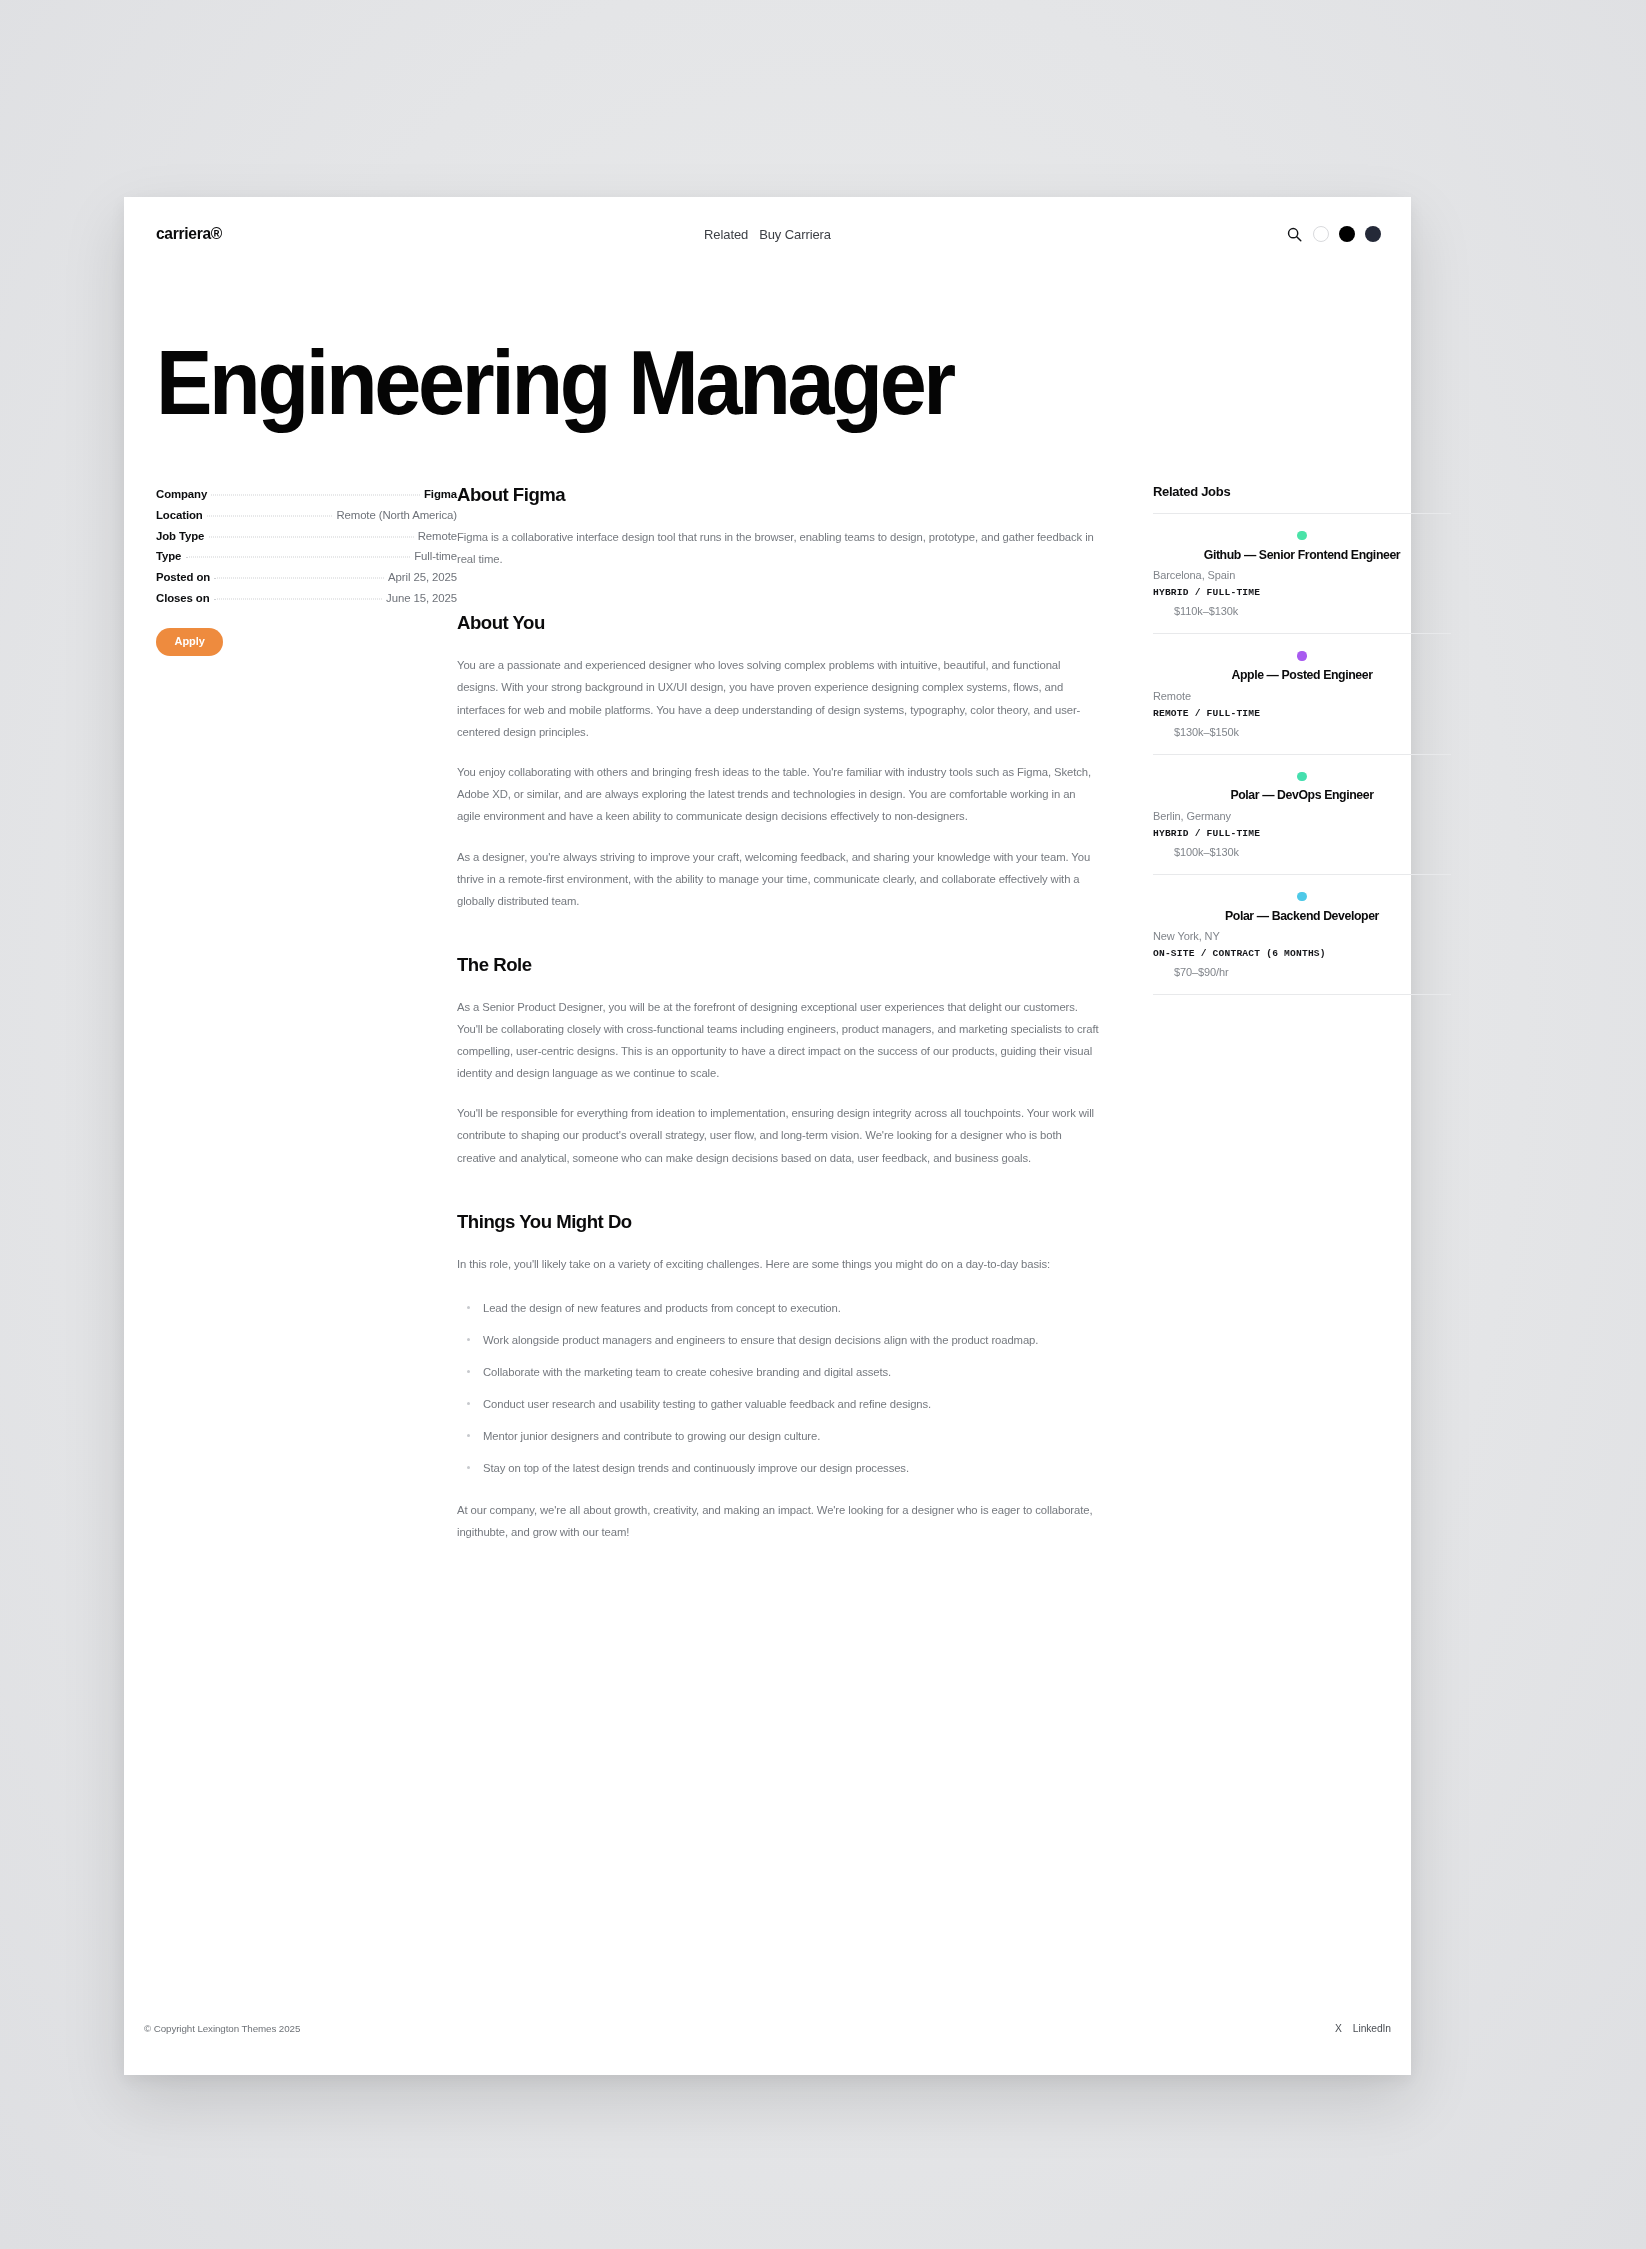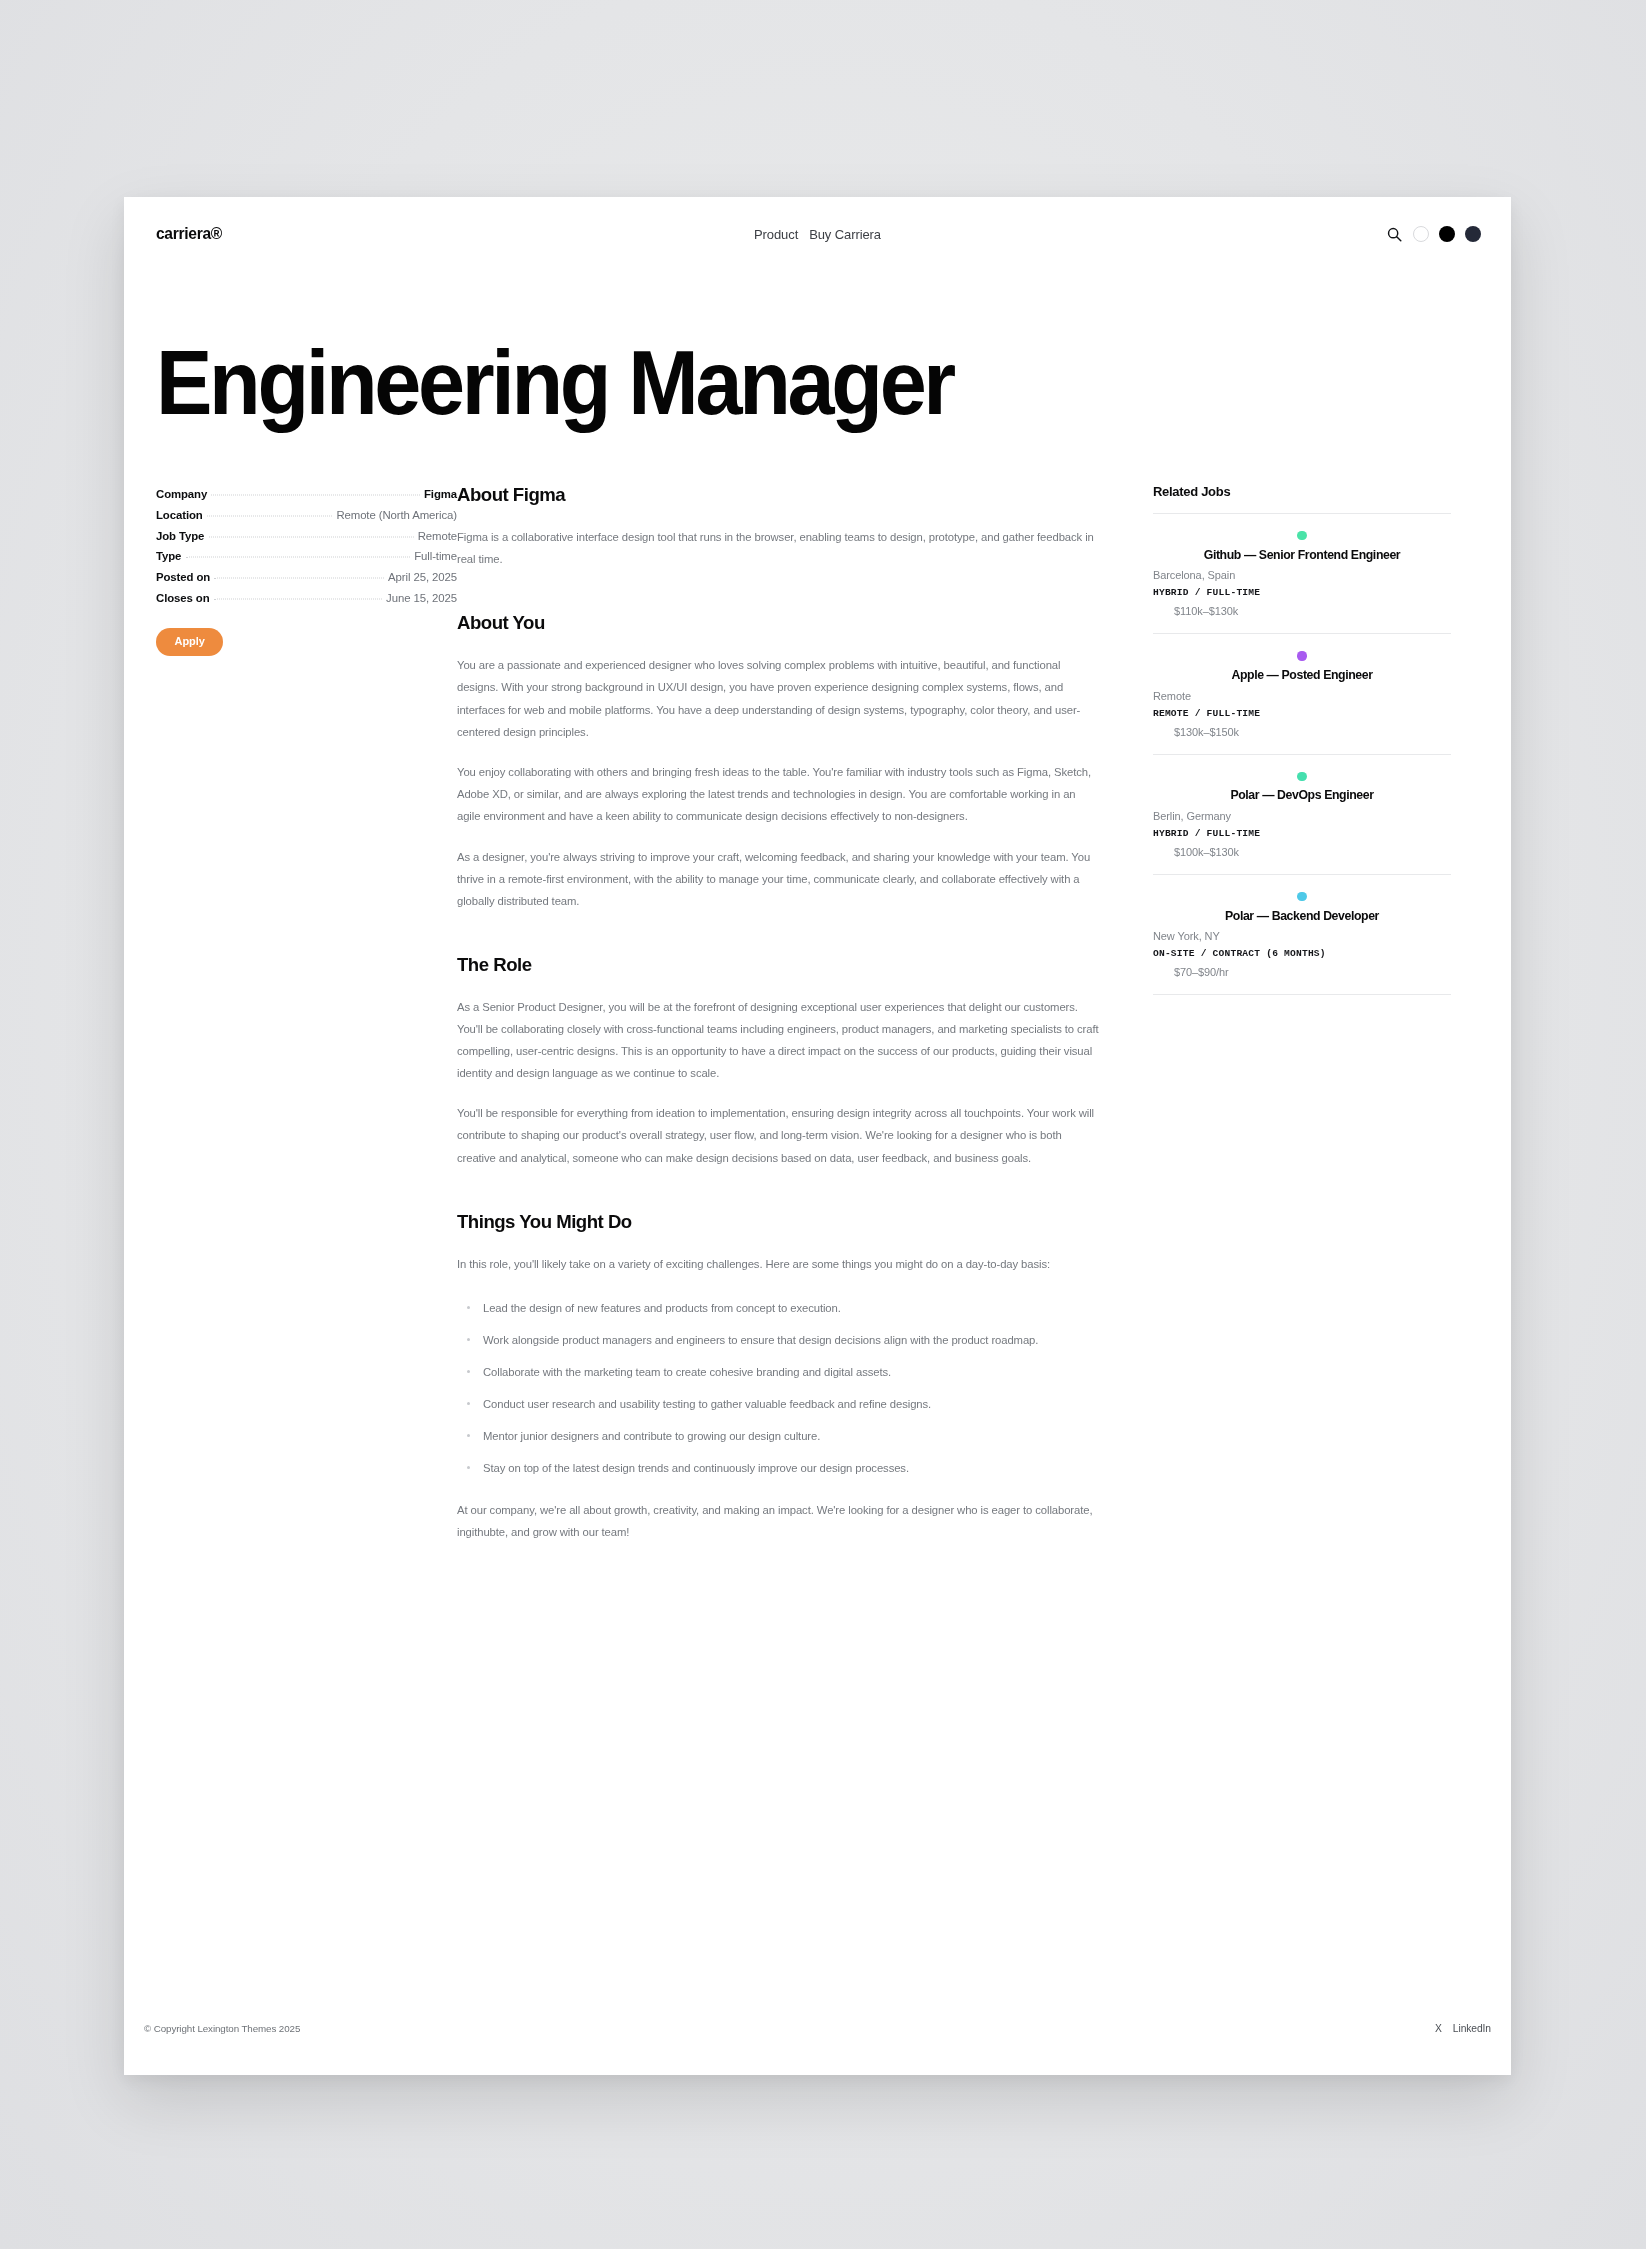--- a/index.html
+++ b/index.html
@@ -19,21 +19,21 @@
     background:
       radial-gradient(ellipse at 50% 45%, #eceded 0%, #e4e5e7 60%, #dedfe2 100%);
     overflow: hidden;
   }
 
   
   .sheet {
     position: absolute;
     left: 124px;
     top: 197px;
-    width: 1387px;
+    width: 1287px;
     height: 1878px;
     background: #ffffff;
     box-shadow: 0 25px 59px rgba(0,0,0,0.13), 0 5px 15px rgba(0,0,0,0.06);
   }
 
   
   .site-header {
     position: relative;
     height: 74px;
     display: flex;
@@ -260,21 +260,21 @@
 </head>
 <body>
 
 <div class="page-bg">
   <div class="sheet">
 
     <header class="site-header">
       <div class="brand">carriera®</div>
 
       <nav class="nav-center">
-        <a href="#">Product</a>
+        <a href="#">Related</a>
         <a href="#">Buy Carriera</a>
       </nav>
 
       <div class="header-right">
         <span>
           <svg class="icon-search" viewBox="0 0 20 20" fill="none" stroke="#111316" stroke-width="1.7" stroke-linecap="round">
             <circle cx="8.4" cy="8.4" r="5.4"></circle>
             <line x1="12.6" y1="12.6" x2="17.4" y2="17.4"></line>
           </svg>
         </span>

